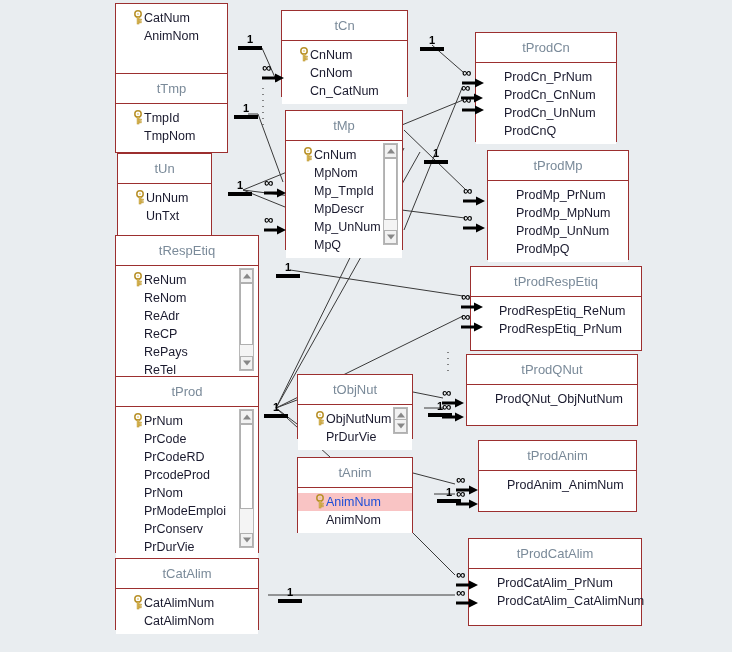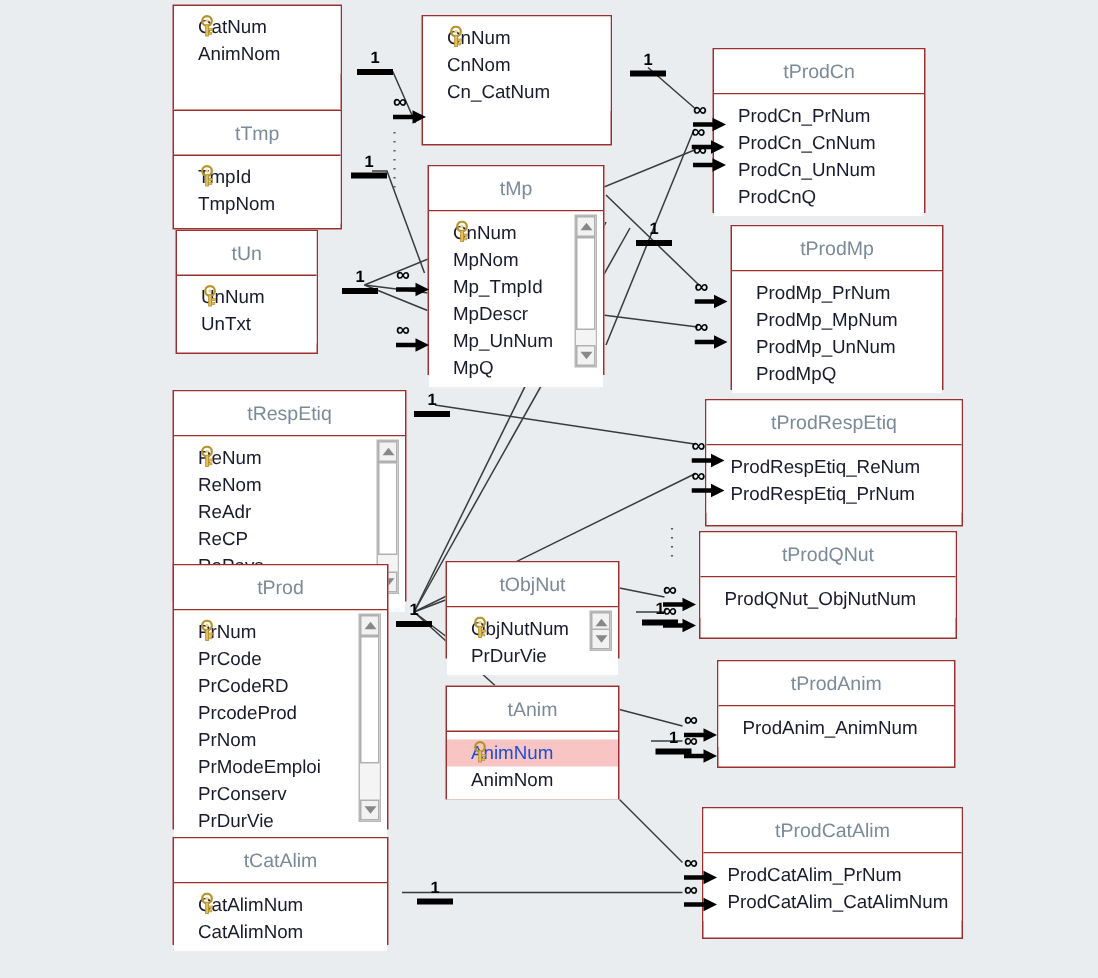--- a/index.html
+++ b/index.html
@@ -37,21 +37,21 @@
     position: relative;
     padding: 5px 0 4px 0;
     background: #ffffff;
   }
   .fld {
     position: relative;
     font-size: 12.5px;
     color: #1a1a2e;
     line-height: 18px;
     height: 18px;
-    padding-left: 16px;
+    padding-left: 28px;
     white-space: nowrap;
     box-sizing: border-box;
   }
   .fld.sel {
     background: #f9c4c4;
     color: #1d4ed8;
   }
   .fld .keyicon {
     position: absolute;
     left: 16px;
@@ -183,21 +183,21 @@
           <div class="fld"><span class="keyicon"><svg viewBox="0 0 12 15" width="12" height="15">
                 <circle cx="6" cy="4" r="3.2" fill="none" stroke="#b8912a" stroke-width="1.5"></circle>
                 <circle cx="6" cy="4" r="1.1" fill="#e8d48a"></circle>
                 <rect x="5.1" y="6.5" width="1.9" height="7.5" fill="#e0c060" stroke="#b8912a" stroke-width="0.6"></rect>
                 <rect x="7" y="9" width="2.6" height="1.4" fill="#e0c060" stroke="#b8912a" stroke-width="0.5"></rect>
                 <rect x="7" y="11.6" width="2.2" height="1.3" fill="#e0c060" stroke="#b8912a" stroke-width="0.5"></rect>
               </svg></span><span>UnNum</span></div>
           <div class="fld"><span>UnTxt</span></div>
         </div>
       </div>
-      <div class="tbl" style="left: 115px; top: 235px; width: 156px; height: 141px; margin-top: 25px;">
+      <div class="tbl" style="left: 115px; top: 235px; width: 144px; height: 141px;">
         <div class="tbl-title">tRespEtiq</div>
         <div class="tbl-body">
           <div class="fld"><span class="keyicon"><svg viewBox="0 0 12 15" width="12" height="15">
                 <circle cx="6" cy="4" r="3.2" fill="none" stroke="#b8912a" stroke-width="1.5"></circle>
                 <circle cx="6" cy="4" r="1.1" fill="#e8d48a"></circle>
                 <rect x="5.1" y="6.5" width="1.9" height="7.5" fill="#e0c060" stroke="#b8912a" stroke-width="0.6"></rect>
                 <rect x="7" y="9" width="2.6" height="1.4" fill="#e0c060" stroke="#b8912a" stroke-width="0.5"></rect>
                 <rect x="7" y="11.6" width="2.2" height="1.3" fill="#e0c060" stroke="#b8912a" stroke-width="0.5"></rect>
               </svg></span><span>ReNum</span></div>
           <div class="fld"><span>ReNom</span></div>
@@ -245,20 +245,21 @@
                 <circle cx="6" cy="4" r="3.2" fill="none" stroke="#b8912a" stroke-width="1.5"></circle>
                 <circle cx="6" cy="4" r="1.1" fill="#e8d48a"></circle>
                 <rect x="5.1" y="6.5" width="1.9" height="7.5" fill="#e0c060" stroke="#b8912a" stroke-width="0.6"></rect>
                 <rect x="7" y="9" width="2.6" height="1.4" fill="#e0c060" stroke="#b8912a" stroke-width="0.5"></rect>
                 <rect x="7" y="11.6" width="2.2" height="1.3" fill="#e0c060" stroke="#b8912a" stroke-width="0.5"></rect>
               </svg></span><span>CatAlimNum</span></div>
           <div class="fld"><span>CatAlimNom</span></div>
         </div>
       </div>
       <div class="tbl" style="left: 281px; top: 10px; width: 127px; height: 87px;">
+        <div class="tbl-title">tCn</div>
         <div class="tbl-body">
           <div class="fld"><span class="keyicon"><svg viewBox="0 0 12 15" width="12" height="15">
                 <circle cx="6" cy="4" r="3.2" fill="none" stroke="#b8912a" stroke-width="1.5"></circle>
                 <circle cx="6" cy="4" r="1.1" fill="#e8d48a"></circle>
                 <rect x="5.1" y="6.5" width="1.9" height="7.5" fill="#e0c060" stroke="#b8912a" stroke-width="0.6"></rect>
                 <rect x="7" y="9" width="2.6" height="1.4" fill="#e0c060" stroke="#b8912a" stroke-width="0.5"></rect>
                 <rect x="7" y="11.6" width="2.2" height="1.3" fill="#e0c060" stroke="#b8912a" stroke-width="0.5"></rect>
               </svg></span><span>CnNum</span></div>
           <div class="fld"><span>CnNom</span></div>
           <div class="fld"><span>Cn_CatNum</span></div>

